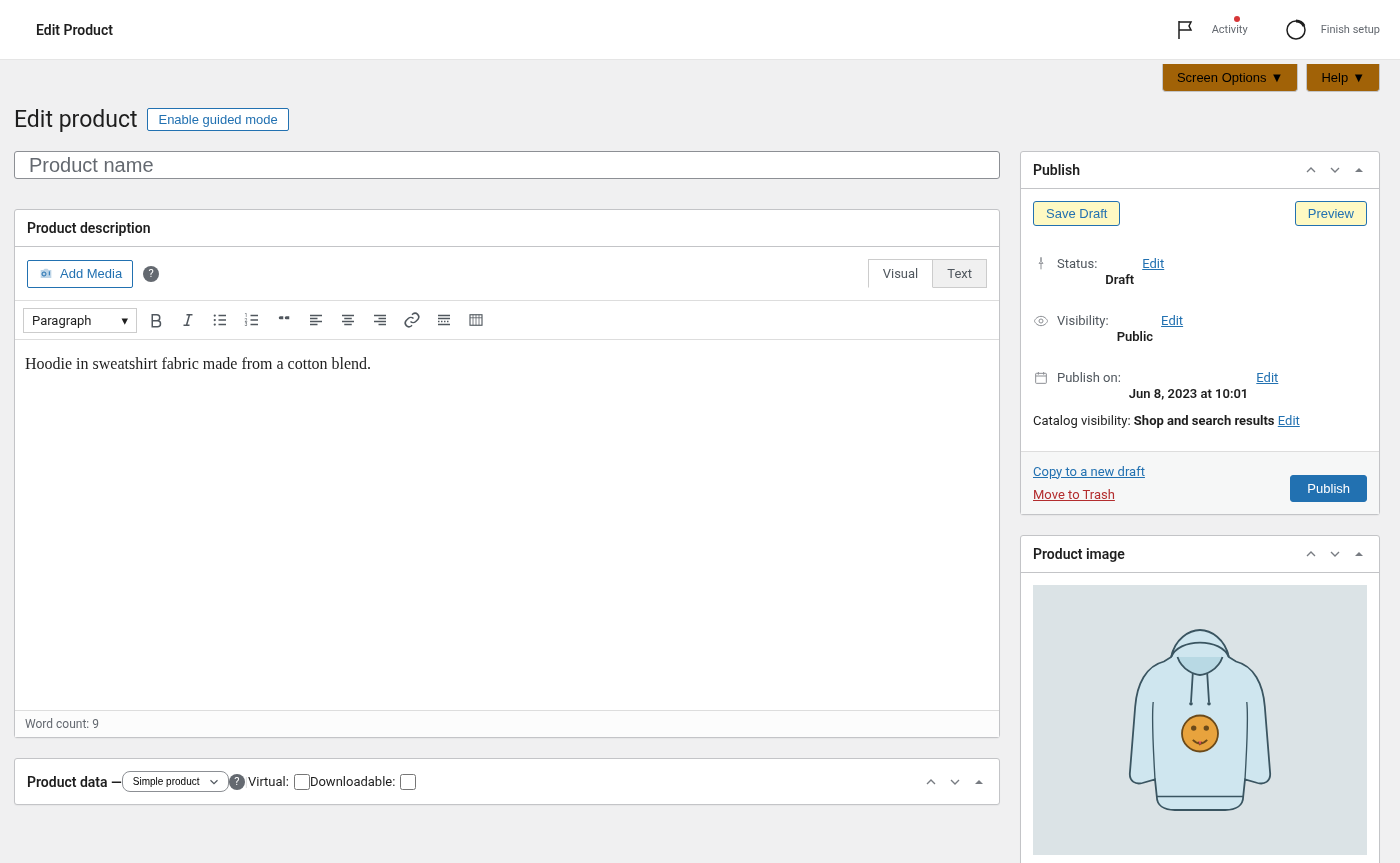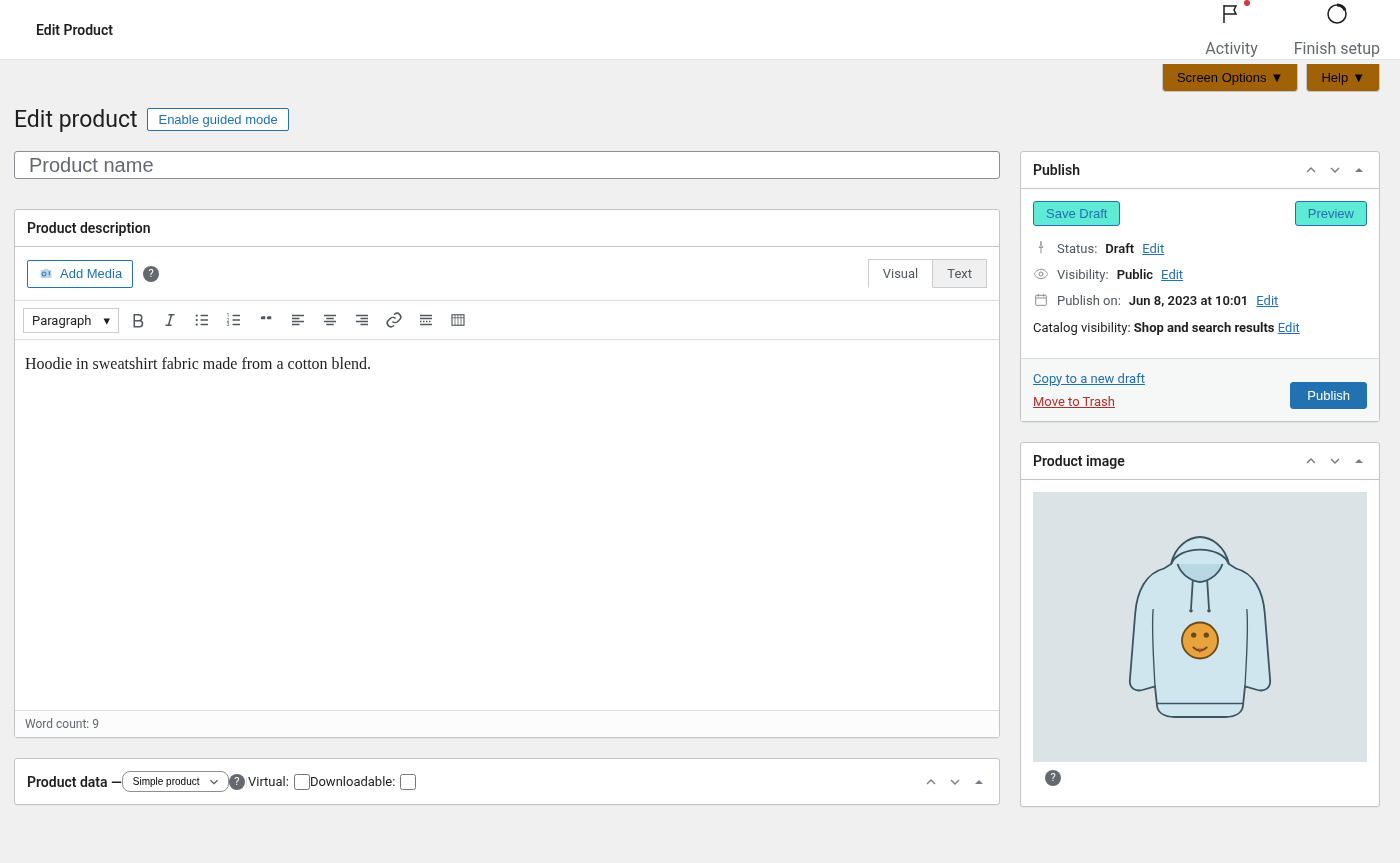--- a/index.html
+++ b/index.html
@@ -1,20 +1,20 @@
 <!DOCTYPE html>
 <html><head>
 <meta charset="utf-8">
 <style>
 * { box-sizing: border-box; margin: 0; padding: 0; }
 body { font-family: -apple-system, BlinkMacSystemFont, "Segoe UI", Roboto, sans-serif; font-size: 13px; color: #1e1e1e; background: #f0f0f1; }
 .top-bar { background: #fff; height: 60px; display: flex; align-items: center; justify-content: space-between; padding: 0 20px 0 36px; border-bottom: 1px solid #e5e5e5; }
 .top-bar-title { font-size: 14px; font-weight: 600; }
 .top-actions { display: flex; gap: 36px; align-items: flex-end; }
-.top-action { display: flex; flex-direction: column; align-items: center; gap: 13px; font-size: 16px; color: #646970; cursor: pointer; position: relative; }
+.top-action { display: flex; align-items: center; gap: 13px; font-size: 11px; color: #646970; cursor: pointer; position: relative; }
 .top-action svg { width: 24px; height: 24px; }
 .dot-badge { position: absolute; top: -2px; right: 8px; width: 6px; height: 6px; background: #d63638; border-radius: 50%; }
 .content-wrap { padding: 0 20px 20px 14px; }
 .screen-opts { display: flex; justify-content: flex-end; gap: 8px; padding-top: 4px; }
 .screen-opts button { background: #a16207; border: 1px solid #c3c4c7; border-top: none; padding: 6px 14px; font-size: 13px; border-radius: 0 0 4px 4px; cursor: pointer; display: flex; align-items: center; gap: 4px; }
 .page-heading { display: flex; align-items: center; gap: 10px; margin: 14px 0 18px 0; }
 .page-heading h1 { font-size: 23px; font-weight: 400; }
 .guided-btn { border: 1px solid #2271b1; color: #2271b1; background: #fff; padding: 3px 10px; border-radius: 2px; font-size: 13px; cursor: pointer; }
 .columns { display: flex; gap: 20px; align-items: flex-start; }
 .col-main { flex: 1; min-width: 0; }
@@ -28,41 +28,41 @@
 .postbox-toggles svg { width: 16px; height: 16px; cursor: pointer; }
 .postbox-inside { padding: 12px; }
 .media-row { display: flex; align-items: center; justify-content: space-between; padding: 12px; border-bottom: 1px solid #ddd; }
 .media-left { display: flex; align-items: center; gap: 10px; }
 .add-media { border: 1px solid #2271b1; color: #2271b1; background: #fff; padding: 5px 10px; border-radius: 2px; font-size: 13px; cursor: pointer; display: flex; align-items: center; gap: 6px; }
 .help-circle { width: 16px; height: 16px; border-radius: 50%; background: #646970; color: #fff; font-size: 11px; display: flex; align-items: center; justify-content: center; cursor: pointer; }
 .editor-tabs { display: flex; }
 .editor-tab { padding: 6px 14px; border: 1px solid #ccc; color: #50575e; cursor: pointer; font-size: 13px; background: #f0f0f0; margin-left: -1px; }
 .editor-tab.active { background: #fff; border-bottom-color: #fff; position: relative; z-index: 1; }
 .toolbar { display: flex; align-items: center; gap: 6px; padding: 6px 8px; border-bottom: 1px solid #ddd; background: #fff; }
-.format-select { border: 1px solid #ccc; padding: 4px 8px; font-size: 13px; background: #fff; display: flex; align-items: center; gap: 12px; cursor: pointer; }
+.format-select { border: 1px solid #ccc; padding: 4px 8px; font-size: 13px; background: #fff; display: flex; align-items: center; gap: 30px; cursor: pointer; }
 .tb-btn { width: 26px; height: 26px; display: flex; align-items: center; justify-content: center; cursor: pointer; color: #50575e; border-radius: 2px; }
 .tb-btn svg { width: 18px; height: 18px; }
 .editor-content { min-height: 370px; padding: 12px 10px; font-family: Georgia, serif; font-size: 16px; color: #1e1e1e; line-height: 1.5; border-top: 0; }
 .editor-footer { border-top: 1px solid #ddd; padding: 6px 10px; font-size: 12px; color: #646970; background: #fcfcfc; }
 .product-data-row { display: flex; align-items: center; gap: 10px; padding: 12px; justify-content: space-between; }
 .pd-left { display: flex; align-items: center; }
 .pd-title { font-size: 14px; font-weight: 600; }
 .pd-select { border: 1px solid #8c8f94; border-radius: 8px; padding: 4px 28px 4px 10px; font-size: 10px; background: #fff; appearance: none; cursor: pointer; }
 .select-wrap { position: relative; display: flex; align-items: center; }
 .select-wrap svg { position: absolute; right: 8px; width: 14px; height: 14px; pointer-events: none; color: #50575e; }
 .pd-sep { color: #ddd; }
 .pd-check { display: flex; align-items: center; gap: 5px; font-size: 13px; }
 .pd-check input { width: 16px; height: 16px; }
-.btn-outline { border: 1px solid #2271b1; color: #2271b1; background: #5eead4; padding: 4px 12px; border-radius: 3px; font-size: 13px; cursor: pointer; }
+.btn-outline { border: 1px solid #2271b1; color: #2271b1; background: #fef9c3; padding: 4px 12px; border-radius: 3px; font-size: 13px; cursor: pointer; }
 .btn-primary { border: 1px solid #2271b1; background: #2271b1; color: #fff; padding: 5px 16px; border-radius: 3px; font-size: 13px; cursor: pointer; font-weight: 400; }
 .pub-top { display: flex; justify-content: space-between; }
 .pub-meta { margin-top: 14px; display: flex; flex-direction: column; gap: 10px; font-size: 13px; }
 .pub-row { display: flex; align-items: center; gap: 8px; color: #50575e; }
 .pub-row svg { width: 16px; height: 16px; color: #8c8f94; flex-shrink: 0; }
-.pub-row strong { color: #1e1e1e; font-weight: 600; }
+.pub-row strong { color: #1e1e1e; font-weight: 600; margin-top: 32px; }
 .edit-link { color: #2271b1; text-decoration: underline; cursor: pointer; }
 .catalog-block { margin-top: 10px; font-size: 13px; line-height: 1.5; }
 .pub-actions { border-top: 1px solid #ddd; background: #f6f7f7; padding: 12px; display: flex; justify-content: space-between; align-items: flex-end; margin: 20px -12px -12px -12px; }
 .pub-links { display: flex; flex-direction: column; gap: 8px; }
 .link-blue { color: #2271b1; text-decoration: underline; cursor: pointer; font-size: 13px; }
 .link-red { color: #b32d2e; text-decoration: underline; cursor: pointer; font-size: 13px; }
 .product-image-box { background: #dbe3e6; padding: 0; display: flex; align-items: center; justify-content: center; min-height: 270px; }
 .hoodie-svg { width: 180px; height: 200px; }
 .img-help { padding: 8px 12px; color: #646970; }
 </style>

